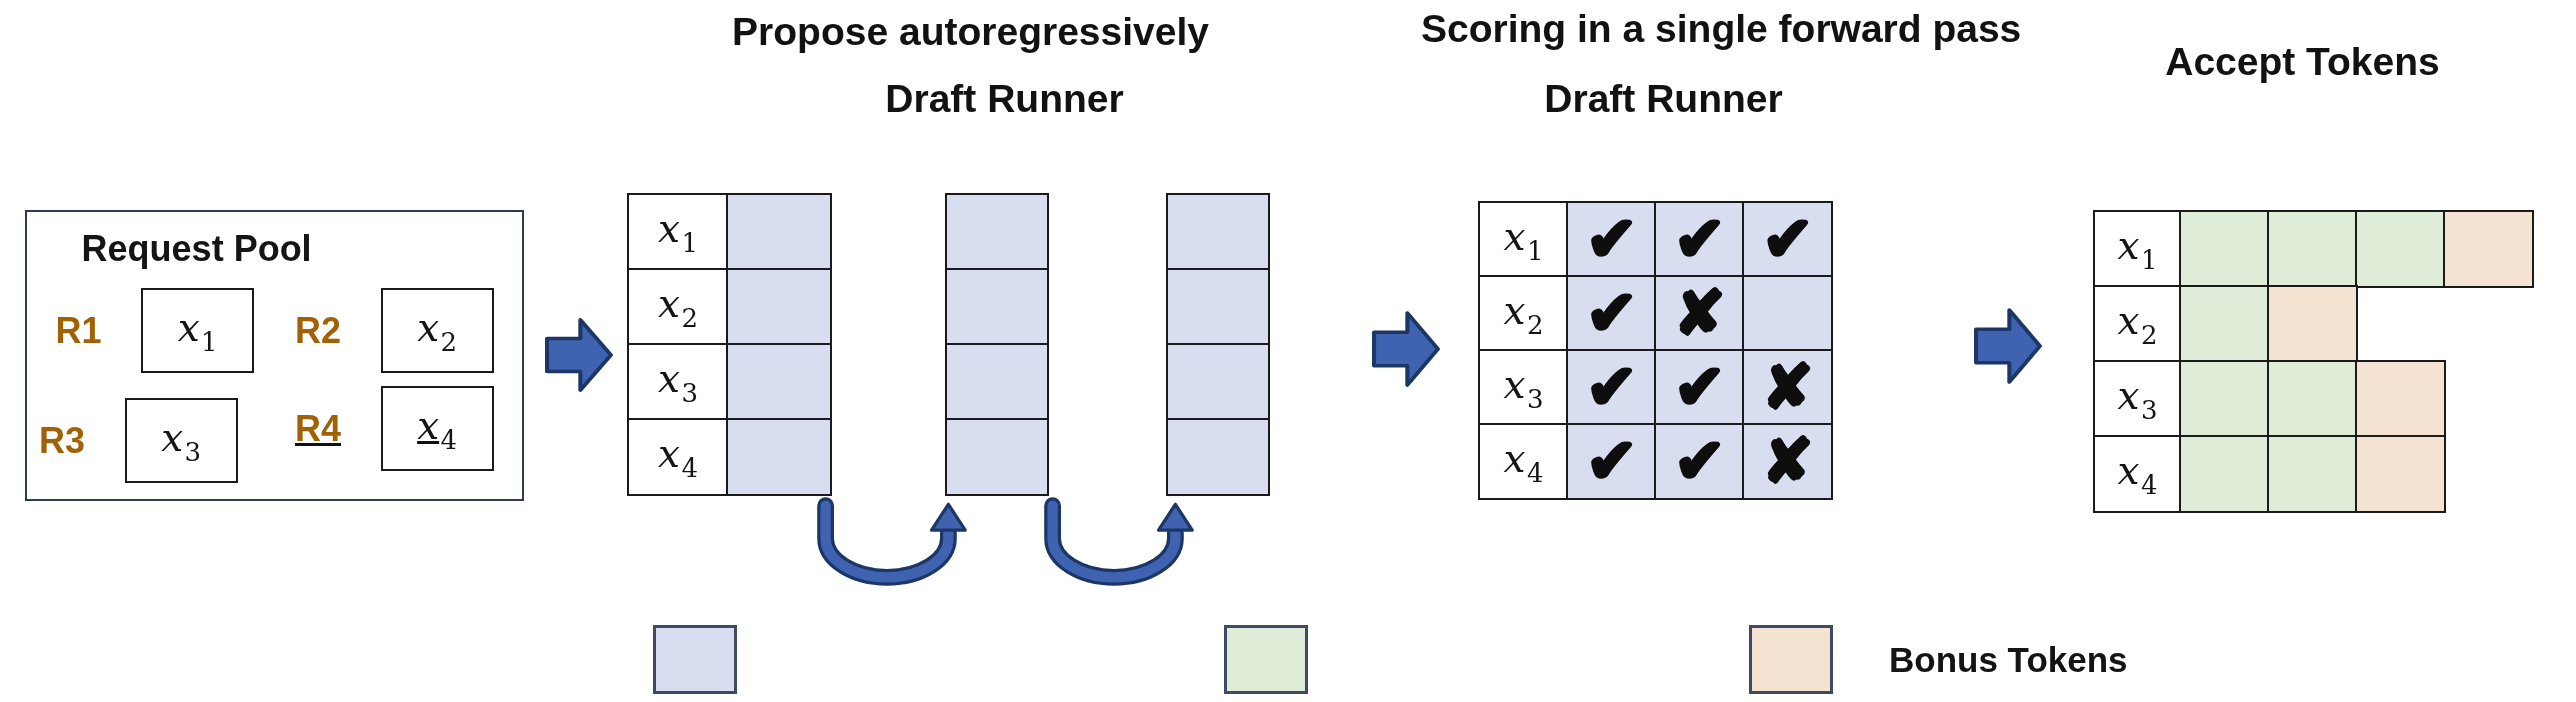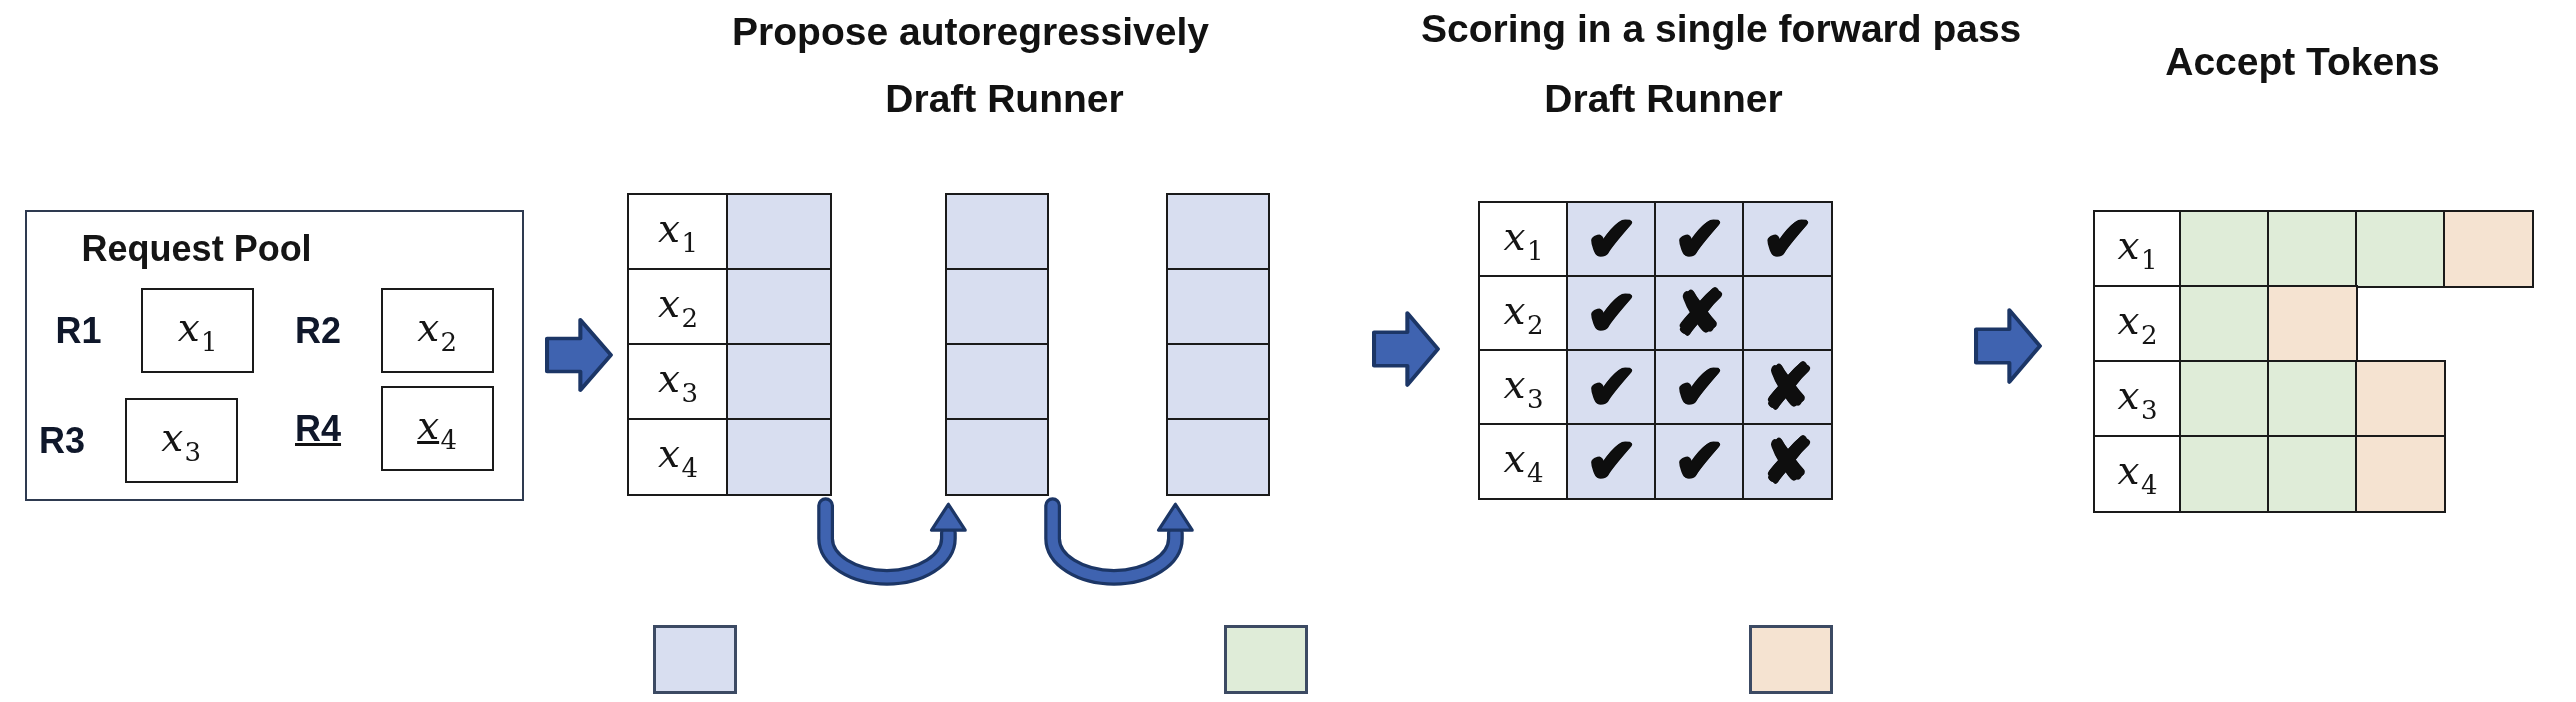--- a/index.html
+++ b/index.html
@@ -7,21 +7,21 @@
        font-family:"Liberation Sans",sans-serif;color:#111;}
   .abs{position:absolute;}
 
   
   .heading{font-size:39px;font-weight:600;color:#121212;text-align:center;white-space:nowrap;}
 
   
   .panel{border:2.9px solid #2e3a50;background:#fff;}
   .pool-title{font-size:36px;font-weight:600;color:#151515;white-space:nowrap;}
   .pool-entry{display:flex;align-items:center;height:81px;}
-  .rlabel{font-size:36px;font-weight:600;min-width:57px;margin-right:28.6px;color:#0f172a;}
+  .rlabel{font-size:36px;font-weight:600;min-width:57px;margin-right:28.6px;color:#a16207;}
   .tokenbox{width:109px;height:81px;border:2.1px solid #1a1a1a;background:#fff;
             display:flex;align-items:center;justify-content:center;}
 
   
   .tbl{display:flex;flex-direction:column;}
   .trow{display:flex;}
   .trow + .trow{margin-top:-2.9px;}
   .cell{box-sizing:border-box;border:2.9px solid #1a1a1a;background:#fff;
         display:flex;align-items:center;justify-content:center;}
   .cell + .cell{margin-left:-2.9px;}
@@ -226,14 +226,15 @@
   </div>
 
 <div class="abs legend-item" style="left:653px;top:625px;">
   <div class="swatch" style="background:var(--proposed);"></div>
 </div>
 <div class="abs legend-item" style="left:1224px;top:625px;">
   <div class="swatch" style="background:var(--accepted);"></div>
 </div>
 <div class="abs legend-item" style="left:1749px;top:625px;">
   <div class="swatch" style="background:var(--bonus);"></div>
+  <span class="legend-label">Bonus Tokens</span>
 </div>
 
 
 </body></html>

